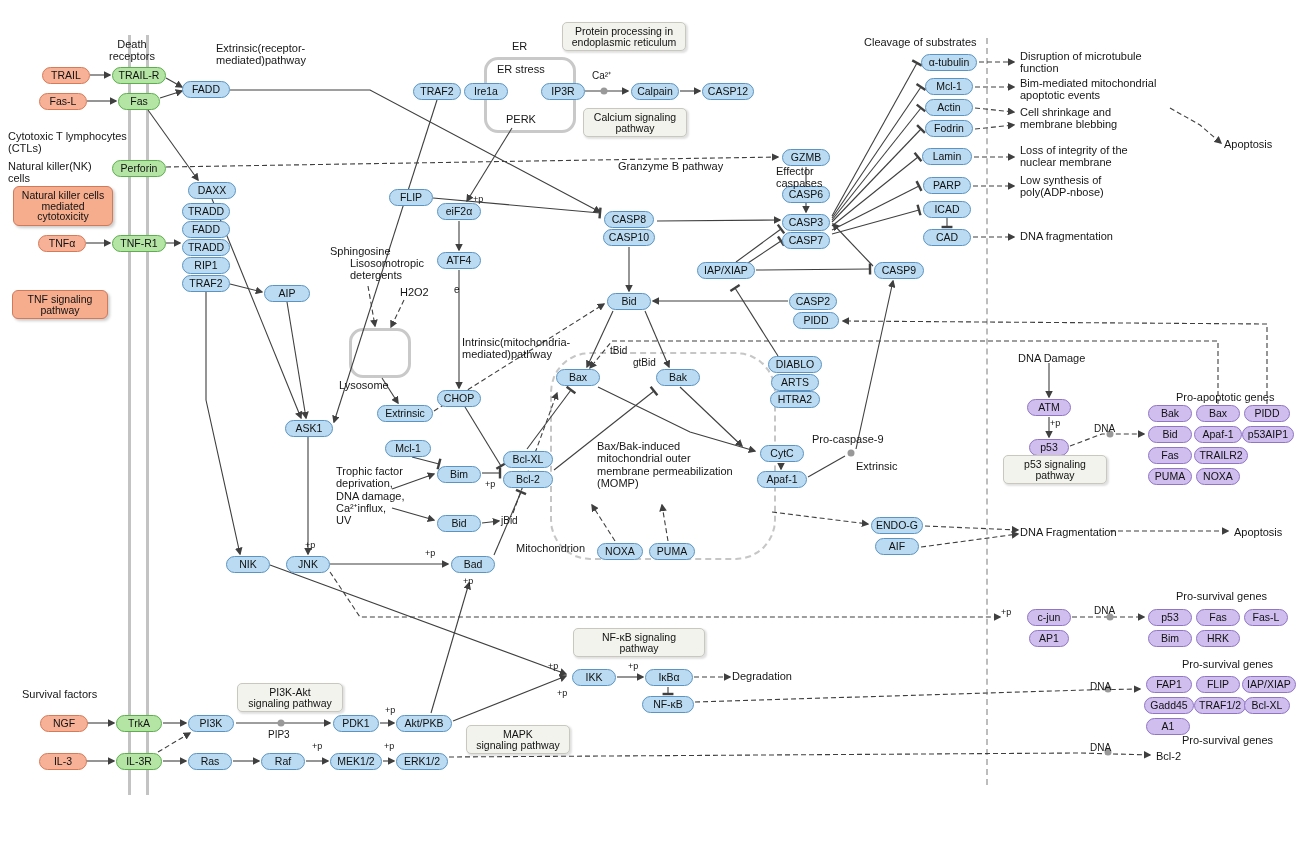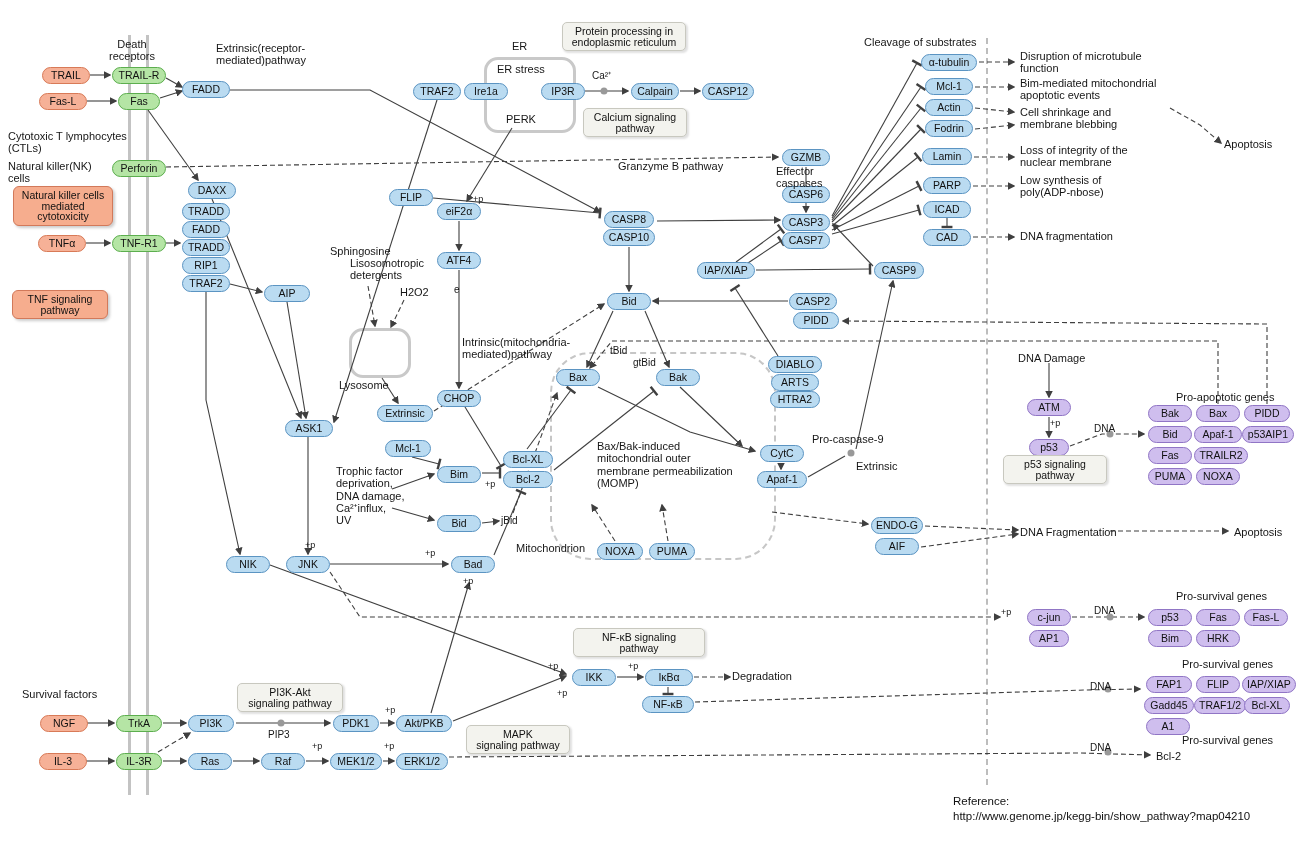--- a/index.html
+++ b/index.html
@@ -357,17 +357,13 @@
       <div class="txt tiny" style="left: 548px; top: 661px;">+p</div>
       <div class="txt tiny" style="left: 628px; top: 661px;">+p</div>
       <div class="txt tiny" style="left: 557px; top: 688px;">+p</div>
       <div class="txt tiny" style="left: 385px; top: 705px;">+p</div>
       <div class="txt tiny" style="left: 312px; top: 741px;">+p</div>
       <div class="txt tiny" style="left: 384px; top: 741px;">+p</div>
       <div class="txt tiny" style="left: 1050px; top: 418px;">+p</div>
       <div class="txt tiny" style="left: 1001px; top: 607px;">+p</div>
     </div>
 
-  <div id="refblock">
-    <div>Reference:</div>
-    <div class="url">http://www.genome.jp/kegg-bin/show_pathway?map04210</div>
-  </div>
 </div>
 
 </body></html>

